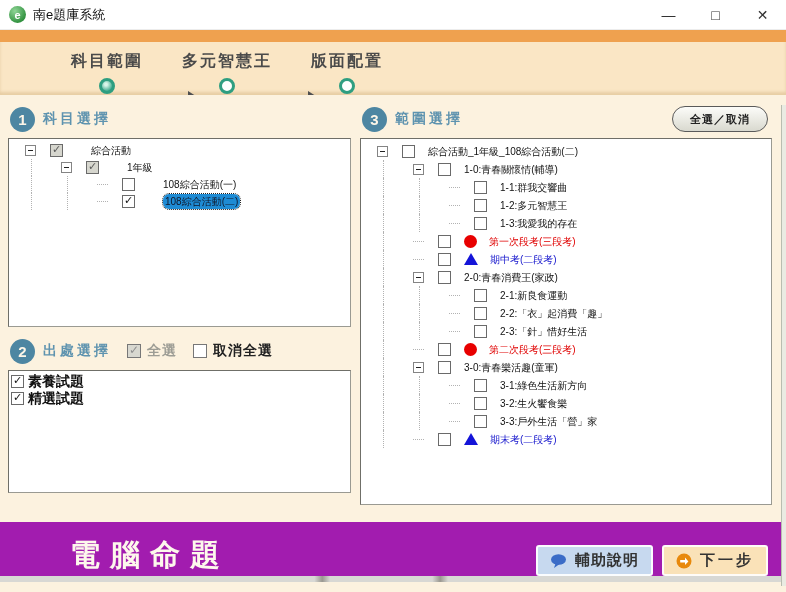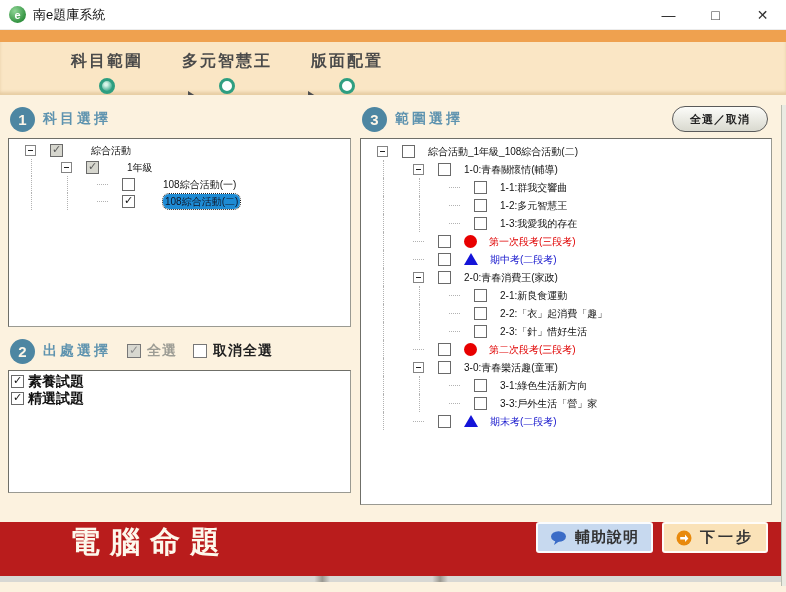--- a/index.html
+++ b/index.html
@@ -103,21 +103,21 @@
     font-weight:bold; color:#111; }
   .litem .cb { margin-right:4px; }
 
   
   .pill-btn { margin-left:auto; margin-right:4px; height:26px; padding:0 17px;
     border-radius:13px; border:1px solid #5A5A5A;
     background:linear-gradient(#FCFCF9, #D9D9CF); font-size:11px; font-weight:bold;
     color:#222; letter-spacing:1px; font-family:inherit; }
 
   
-  .footer { height:54px; background:#b91c1c; display:flex; align-items:flex-start; }
+  .footer { height:54px; background:#a21caf; display:flex; align-items:flex-end; }
   .brand { margin-left:70px; font-size:30px; font-weight:bold; color:#FDF8EC;
     letter-spacing:10px; }
   .footer-buttons { margin-left:auto; display:flex; gap:9px; margin-right:18px; }
   .fbtn { display:flex; align-items:center; gap:8px; height:31px; padding:0 12px;
     border-radius:3px; border:2px solid rgba(255,255,255,.9); font-size:15px;
     font-weight:bold; color:#333; letter-spacing:3px; font-family:inherit; }
   .fbtn.home { background:#F8D3DB; }
   .fbtn.help { background:#C7D9EF; letter-spacing:1px; }
   .fbtn.next { background:#FAE2B8; }
   .fbtn svg { flex:none; }
@@ -315,20 +315,27 @@
             <span class="expand"></span>
             <span class="cb unchecked"></span>
             <span class="tlabel">3-0:青春樂活趣(童軍)</span>
           </div>
           <div class="trow">
             <span class="indent"></span>
             <span class="indent"></span>
             <span class="expand empty"></span>
             <span class="cb unchecked"></span>
             <span class="tlabel">3-1:綠色生活新方向</span>
+          </div>
+          <div class="trow">
+            <span class="indent"></span>
+            <span class="indent"></span>
+            <span class="expand empty"></span>
+            <span class="cb unchecked"></span>
+            <span class="tlabel">3-2:生火饗食樂</span>
           </div>
           <div class="trow">
             <span class="indent"></span>
             <span class="indent"></span>
             <span class="expand empty"></span>
             <span class="cb unchecked"></span>
             <span class="tlabel">3-3:戶外生活「營」家</span>
           </div>
           <div class="trow">
             <span class="indent"></span>

